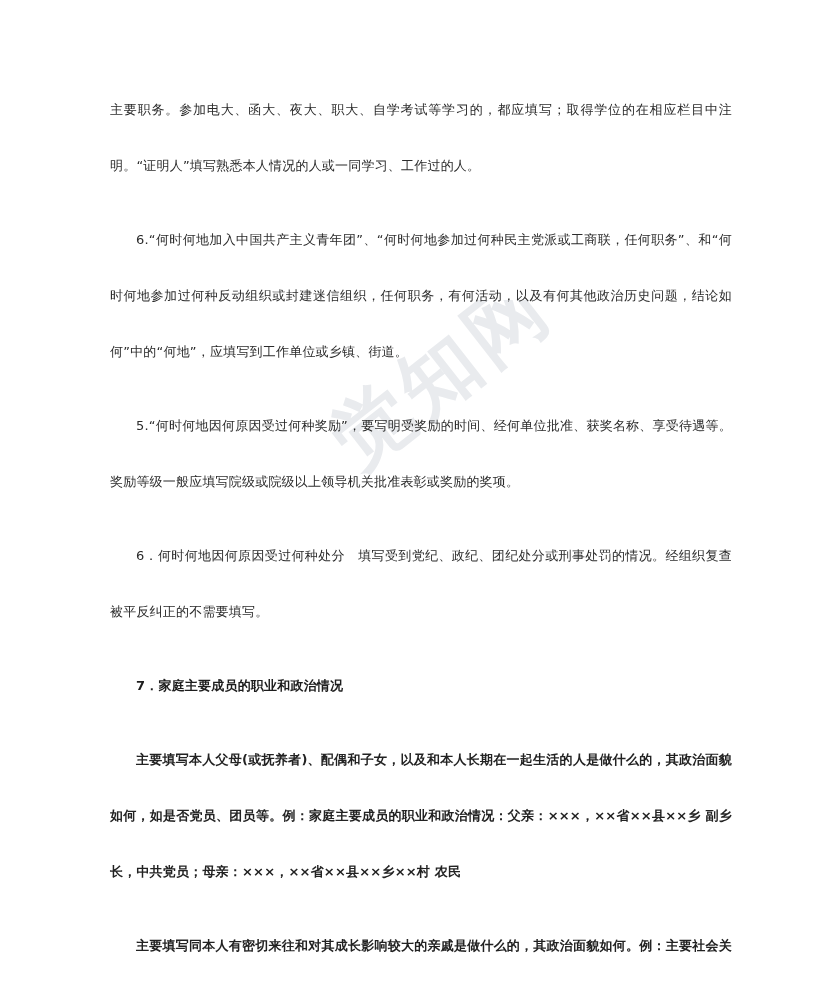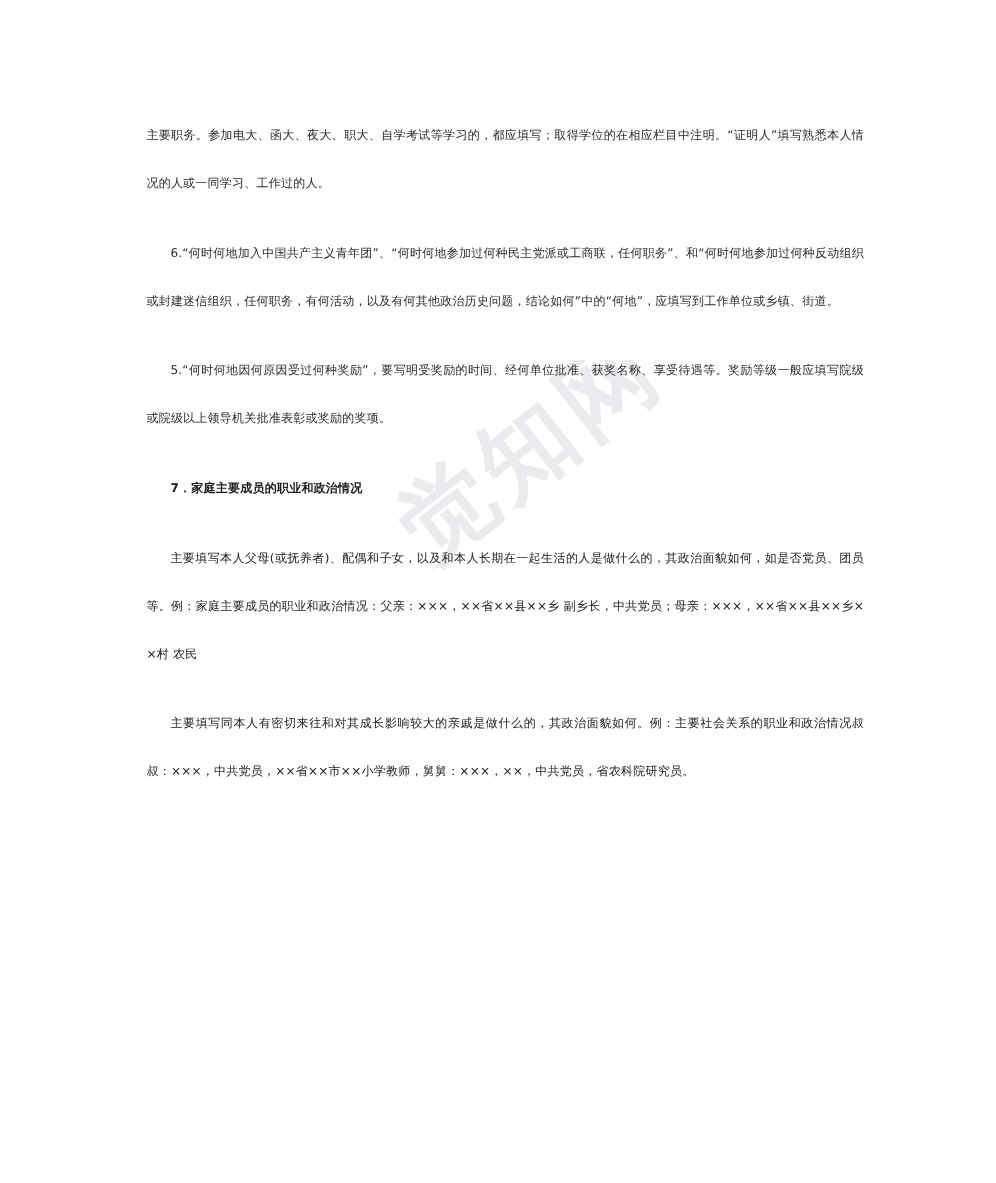--- a/index.html
+++ b/index.html
@@ -48,58 +48,59 @@
     font-family: "DejaVu Sans", "Liberation Sans", sans-serif;
   }
   .content {
     position: absolute;
     left: 106px;
     top: 78px;
     width: 630px;
     z-index: 2;
   }
   p.para {
-    margin: 16px;
+    margin: 4px;
     padding: 0;
-    font-size: 10px;
-    line-height: 40px;
+    font-size: 13px;
+    line-height: 56px;
     color: #2b2b2b;
     text-align: justify;
     text-justify: inter-ideograph;
     letter-spacing: 0.2px;
     word-break: break-all;
   }
   p.gap-md { margin-top: 18px; }
   p.indent { text-indent: 2em; }
   p.bold {
     font-weight: 700;
     color: #1d1d1d;
   }
   p.semibold {
-    font-weight: 400;
+    font-weight: 700;
     color: #222222;
   }
 </style>
 </head>
 <body>
 
 <div class="page">
 
   <div class="watermark">
     <span>觉知网</span>
   </div>
 
   <div class="content">
 
     <p class="para">主要职务。参加电大、函大、夜大、职大、自学考试等学习的，都应填写；取得学位的在相应栏目中注明。“证明人”填写熟悉本人情况的人或一同学习、工作过的人。</p>
 
     <p class="para indent gap-md">6.“何时何地加入中国共产主义青年团”、“何时何地参加过何种民主党派或工商联，任何职务”、和“何时何地参加过何种反动组织或封建迷信组织，任何职务，有何活动，以及有何其他政治历史问题，结论如何”中的“何地”，应填写到工作单位或乡镇、街道。</p>
 
     <p class="para indent gap-md">5.“何时何地因何原因受过何种奖励”，要写明受奖励的时间、经何单位批准、获奖名称、享受待遇等。奖励等级一般应填写院级或院级以上领导机关批准表彰或奖励的奖项。</p>
 
+    <p class="para indent gap-md">6．何时何地因何原因受过何种处分　填写受到党纪、政纪、团纪处分或刑事处罚的情况。经组织复查被平反纠正的不需要填写。</p>
 
     <p class="para indent bold gap-md">7．家庭主要成员的职业和政治情况</p>
 
     <p class="para indent semibold gap-md">主要填写本人父母(或抚养者)、配偶和子女，以及和本人长期在一起生活的人是做什么的，其政治面貌如何，如是否党员、团员等。例：家庭主要成员的职业和政治情况：父亲：×××，××省××县××乡 副乡长，中共党员；母亲：×××，××省××县××乡××村 农民</p>
 
 
     <p class="para indent semibold gap-md">主要填写同本人有密切来往和对其成长影响较大的亲戚是做什么的，其政治面貌如何。例：主要社会关系的职业和政治情况叔叔：×××，中共党员，××省××市××小学教师，舅舅：×××，××，中共党员，省农科院研究员。</p>
 
   </div>
 </div>

